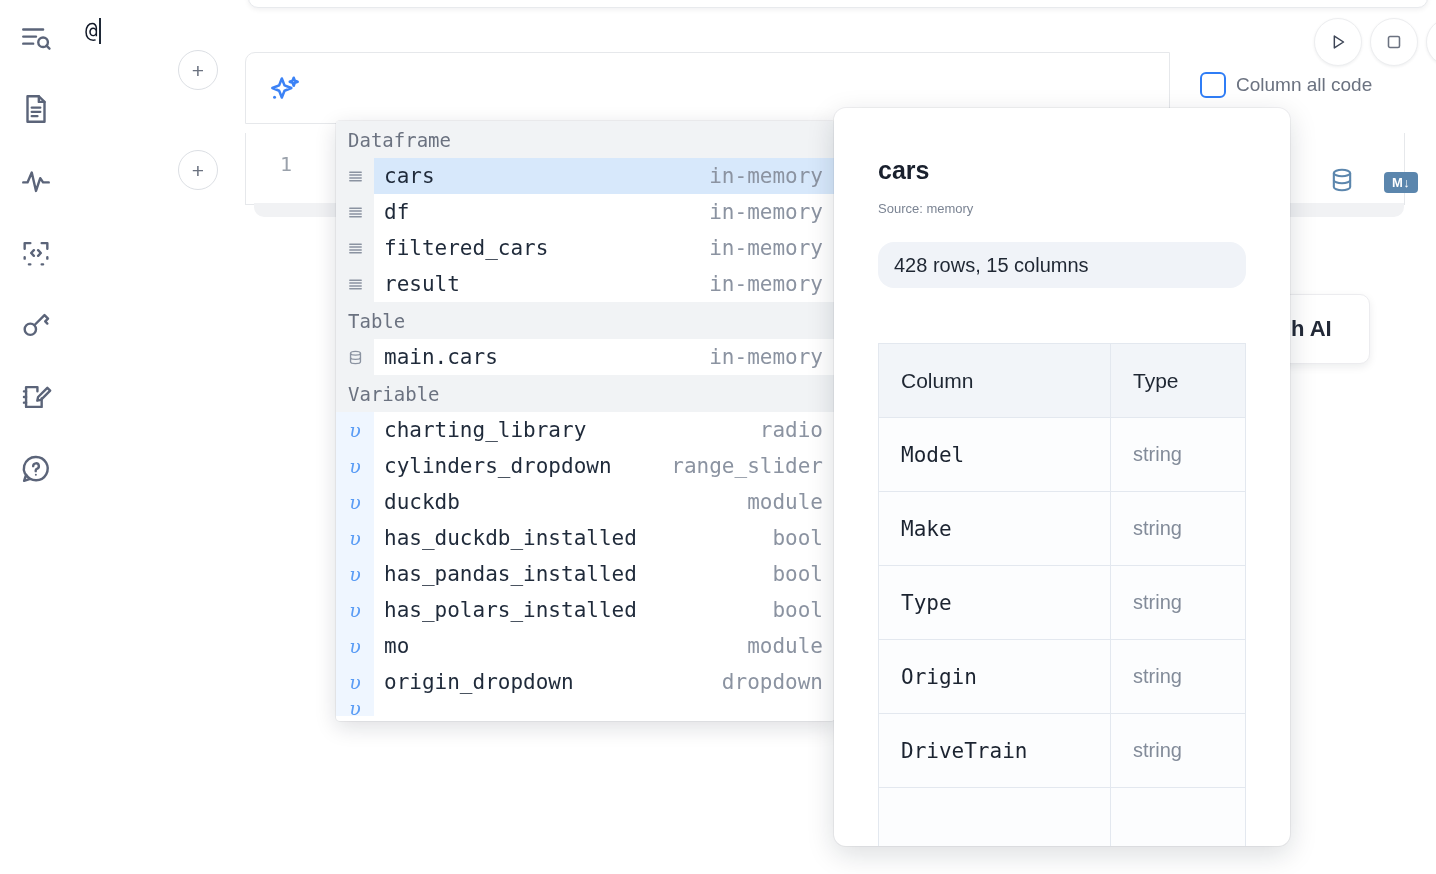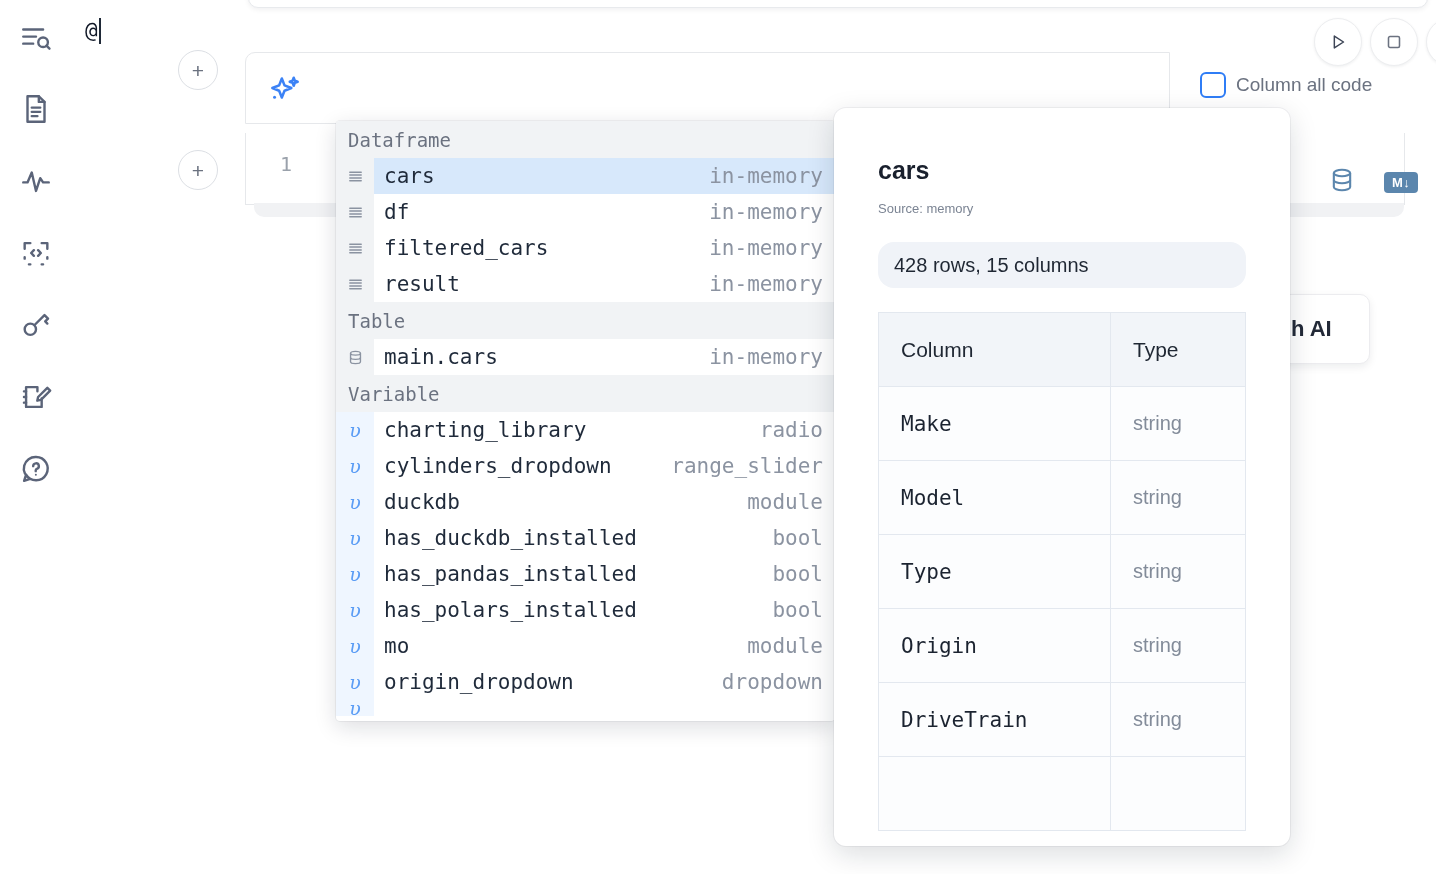--- a/index.html
+++ b/index.html
@@ -156,21 +156,21 @@
     overflow: hidden; padding: 48px 44px 0 44px;
   }
   .pv-title { font-size: 25px; font-weight: 700; color: #19202d; }
   .pv-source { margin-top: 16px; font-size: 13px; color: #7b8493; }
   .pv-badge {
     margin-top: 26px; height: 46px; background: #f0f3f8; border-radius: 16px;
     display: flex; align-items: center; padding-left: 16px;
     font-size: 20px; color: #1f2733;
   }
   .pv-table {
-    margin-top: 24px; width: 368px; border-collapse: collapse;
+    margin-top: 55px; width: 368px; border-collapse: collapse;
     border: 1px solid #e3e8ef; table-layout: fixed;
   }
   .pv-table th, .pv-table td {
     border: 1px solid #e3e8ef; text-align: left;
     padding: 0 22px; height: 74px; vertical-align: middle;
   }
   .pv-table th { background: #f2f5f9; font-weight: 400; font-size: 21px; color: #1f2733; }
   .pv-table td.col {
     font-family: "DejaVu Sans Mono", monospace; font-size: 21px; color: #1b2330;
     background: #fcfdfe;
@@ -437,28 +437,28 @@
     <div class="pv-badge">428 rows, 15 columns</div>
     <table class="pv-table">
       <thead>
           <tr id="pv-head">
             <th>Column</th>
             <th>Type</th>
           </tr>
         </thead>
       <tbody id="pv-body">
           <tr>
+            <td class="col">Model</td>
+            <td class="typ">string</td>
+          </tr>
+          <tr>
             <td class="col">Make</td>
             <td class="typ">string</td>
           </tr>
           <tr>
-            <td class="col">Model</td>
-            <td class="typ">string</td>
-          </tr>
-          <tr>
             <td class="col">Type</td>
             <td class="typ">string</td>
           </tr>
           <tr>
             <td class="col">Origin</td>
             <td class="typ">string</td>
           </tr>
           <tr>
             <td class="col">DriveTrain</td>
             <td class="typ">string</td>

